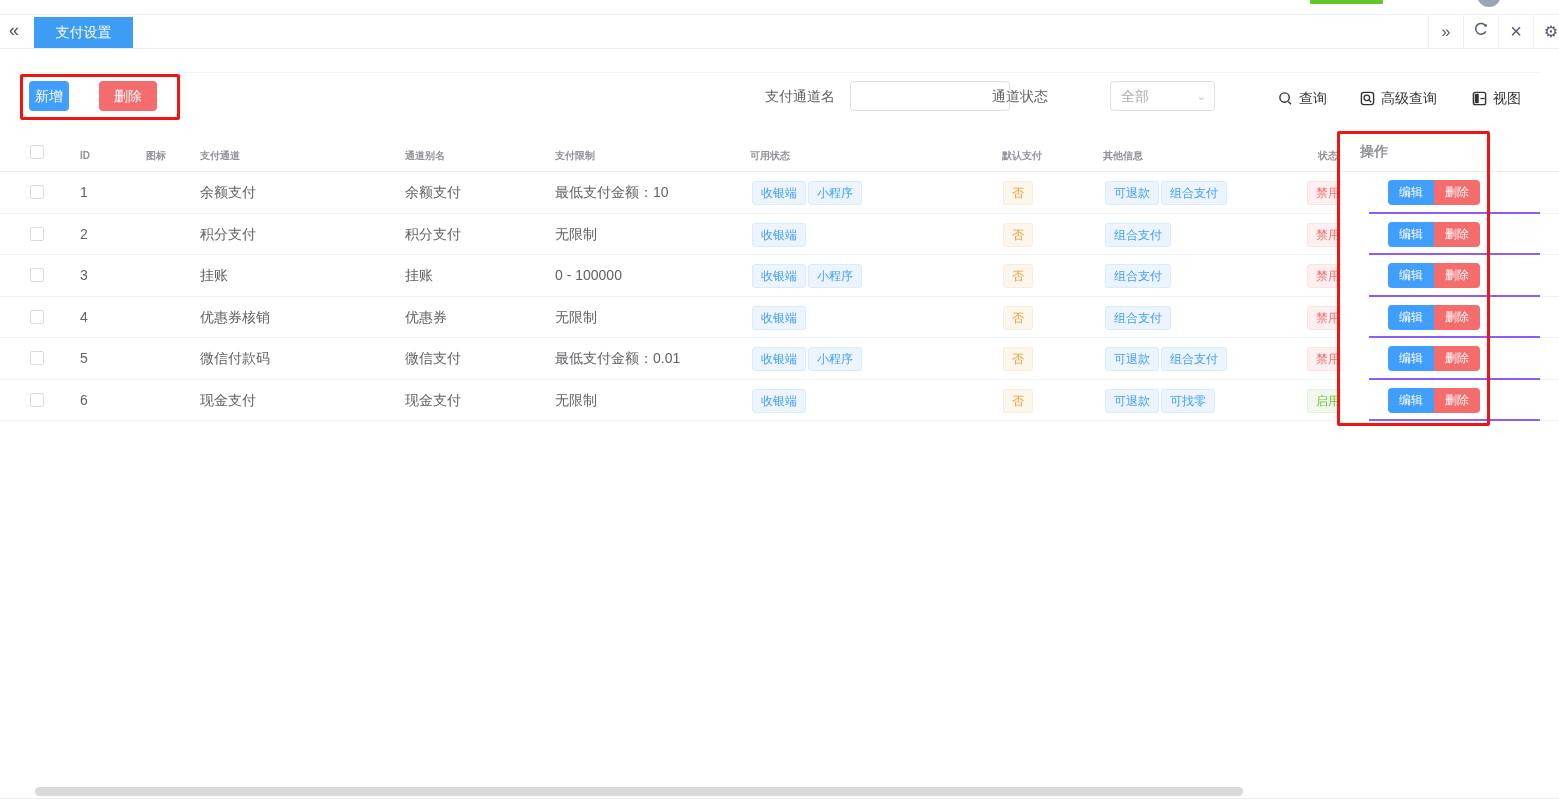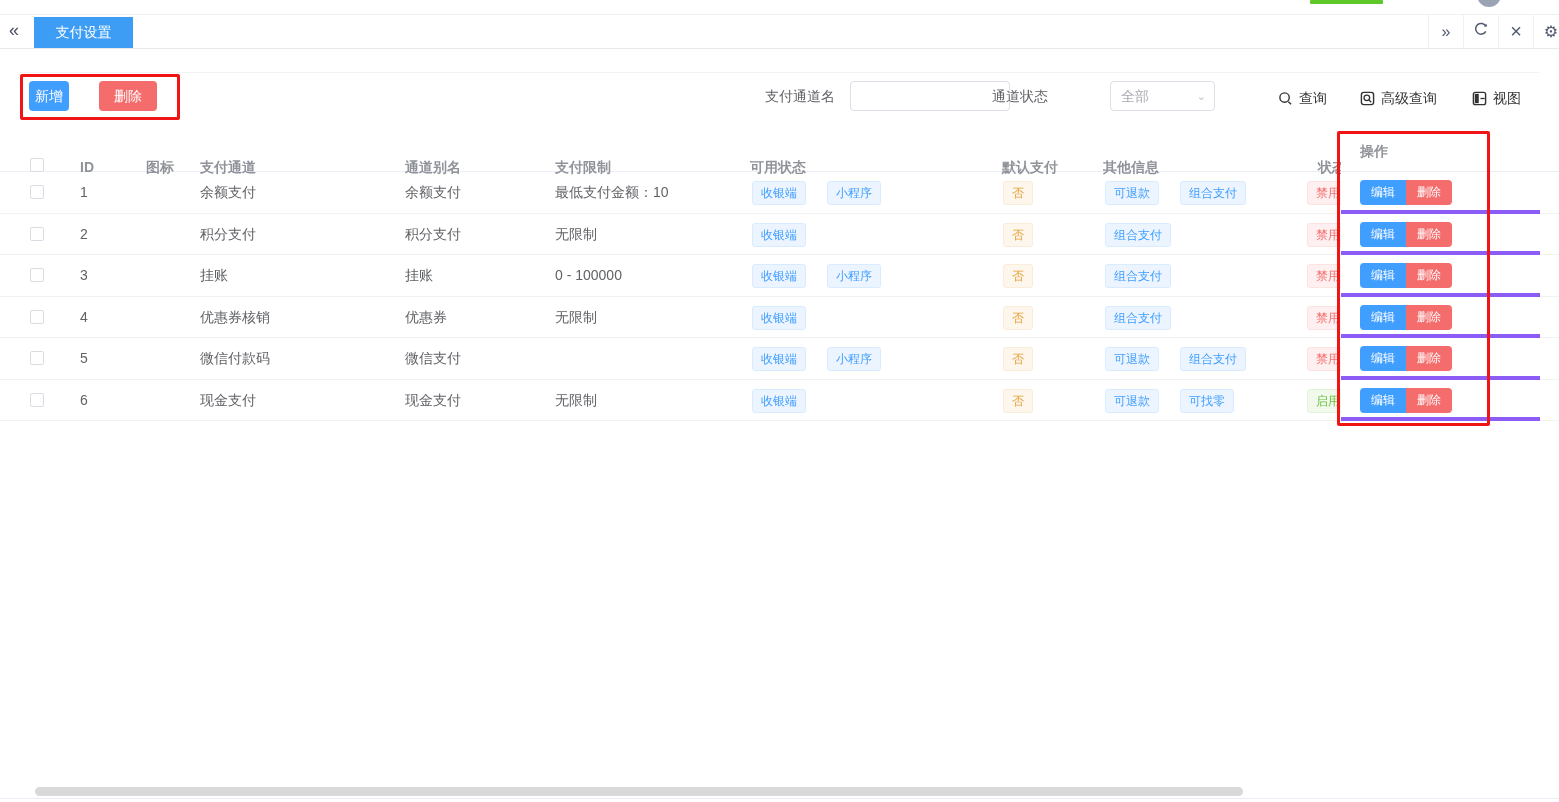--- a/index.html
+++ b/index.html
@@ -34,49 +34,49 @@
   .link-act{position:absolute;top:83px;height:30px;line-height:30px;font-size:14px;color:#333;cursor:pointer;white-space:nowrap;}
   .link-act svg{vertical-align:-3px;margin-right:6px;}
 
   
   .annot{position:absolute;border:3px solid #f01414;border-radius:2px;box-sizing:border-box;z-index:20;pointer-events:none;}
   .annot-toolbar{left:20px;top:74px;width:160px;height:46px;}
   .annot-actions{left:1337px;top:131px;width:153px;height:295px;}
 
   
   .thead{position:absolute;left:0;top:131px;width:1559px;height:41px;border-bottom:1px solid #ebeef5;box-sizing:border-box;}
-  .thead .th{position:absolute;top:16px;height:41px;line-height:41px;font-size:14px;font-weight:700;color:#909399;white-space:nowrap;}
+  .thead .th{position:absolute;top:4px;height:41px;line-height:41px;font-size:10px;font-weight:700;color:#909399;white-space:nowrap;}
   .tbody{position:absolute;left:0;top:172px;width:1559px;}
   .trow{position:relative;width:1559px;height:41.5px;border-bottom:1px solid #f0f2f5;box-sizing:border-box;}
   .cell{position:absolute;top:0;height:41px;line-height:41px;font-size:14px;color:#606266;white-space:nowrap;}
   .c-check{left:30px;top:13px;height:auto;line-height:normal;}
   .c-id{left:80px;}  .c-icon{left:146px;}  .c-channel{left:200px;}  .c-alias{left:405px;}
   .c-limit{left:555px;} .c-avail{left:752px;top:9px;height:auto;line-height:normal;}
   .c-default{left:1003px;top:9px;height:auto;line-height:normal;}
   .c-info{left:1105px;top:9px;height:auto;line-height:normal;}
   .c-status{left:1307px;top:9px;height:auto;line-height:normal;}
   .h-check{left:30px;top:13px;height:auto;line-height:normal;}
   .h-id{left:80px;} .h-icon{left:146px;} .h-channel{left:200px;} .h-alias{left:405px;}
   .h-limit{left:555px;} .h-avail{left:750px;} .h-default{left:1002px;} .h-info{left:1103px;} .h-status{left:1318px;}
 
   .cbx{display:inline-block;width:14px;height:14px;border:1px solid #d9dce3;border-radius:2px;background:#fff;
     box-sizing:border-box;cursor:pointer;}
 
   .tag{display:inline-block;height:24px;line-height:22px;padding:0 8px;font-size:12px;border-radius:3px;
-    border:1px solid;box-sizing:border-box;margin-right:21px;white-space:nowrap;}
+    border:1px solid;box-sizing:border-box;margin-right:2px;white-space:nowrap;}
   .tag-blue{color:#409eff;background:#ecf5ff;border-color:#d9ecff;}
   .tag-orange{color:#e6a23c;background:#fdf6ec;border-color:#faecd8;}
   .tag-red{color:#f56c6c;background:#fef0f0;border-color:#fde2e2;}
   .tag-green{color:#67c23a;background:#f0f9eb;border-color:#e1f3d8;}
 
   
   .fixed-col{position:absolute;left:1341px;top:131px;width:199px;background:#fff;z-index:5;}
   .fixed-head{position:relative;height:41px;line-height:41px;border-bottom:1px solid #ebeef5;box-sizing:border-box;
     font-size:14px;font-weight:700;color:#909399;padding-left:19px;}
-  .arow{position:relative;height:41.5px;border-bottom:4px solid #8b5cf6;box-sizing:border-box;}
+  .arow{position:relative;height:41.5px;border-bottom:2px solid #8b5cf6;box-sizing:border-box;margin-left:28px;}
   .btn-group{position:absolute;left:19px;top:8px;white-space:nowrap;font-size:0;}
   .btn-mini{display:inline-block;height:25px;line-height:25px;padding:0 11px;font-size:12px;color:#fff;border:none;
     cursor:pointer;font-family:inherit;}
   .btn-edit{background:#409eff;border-radius:4px 0 0 4px;}
   .btn-rdel{background:#f56c6c;border-radius:0 4px 4px 0;}
 
   
   .hscroll-thumb{position:absolute;left:35px;top:787px;width:1208px;height:9px;background:#d9d9d9;border-radius:5px;cursor:pointer;z-index:2;}
   .bottom-line{position:absolute;left:0;top:798px;width:100%;height:1px;background:#ebeef5;}
 </style>
@@ -209,20 +209,21 @@
       <span class="cell c-info"><span class="tag tag-blue">组合支付</span></span>
       <span class="cell c-status"><span class="tag tag-red">禁用</span></span>
     </div>
 
     <div class="trow">
       <span class="cell c-check"><span class="cbx"></span></span>
       <span class="cell c-id">5</span>
       <span class="cell c-icon"></span>
       <span class="cell c-channel">微信付款码</span>
       <span class="cell c-alias">微信支付</span>
+      <span class="cell c-limit">最低支付金额：0.01</span>
       <span class="cell c-avail"><span class="tag tag-blue">收银端</span><span class="tag tag-blue">小程序</span></span>
       <span class="cell c-default"><span class="tag tag-orange">否</span></span>
       <span class="cell c-info"><span class="tag tag-blue">可退款</span><span class="tag tag-blue">组合支付</span></span>
       <span class="cell c-status"><span class="tag tag-red">禁用</span></span>
     </div>
 
     <div class="trow">
       <span class="cell c-check"><span class="cbx"></span></span>
       <span class="cell c-id">6</span>
       <span class="cell c-icon"></span>

